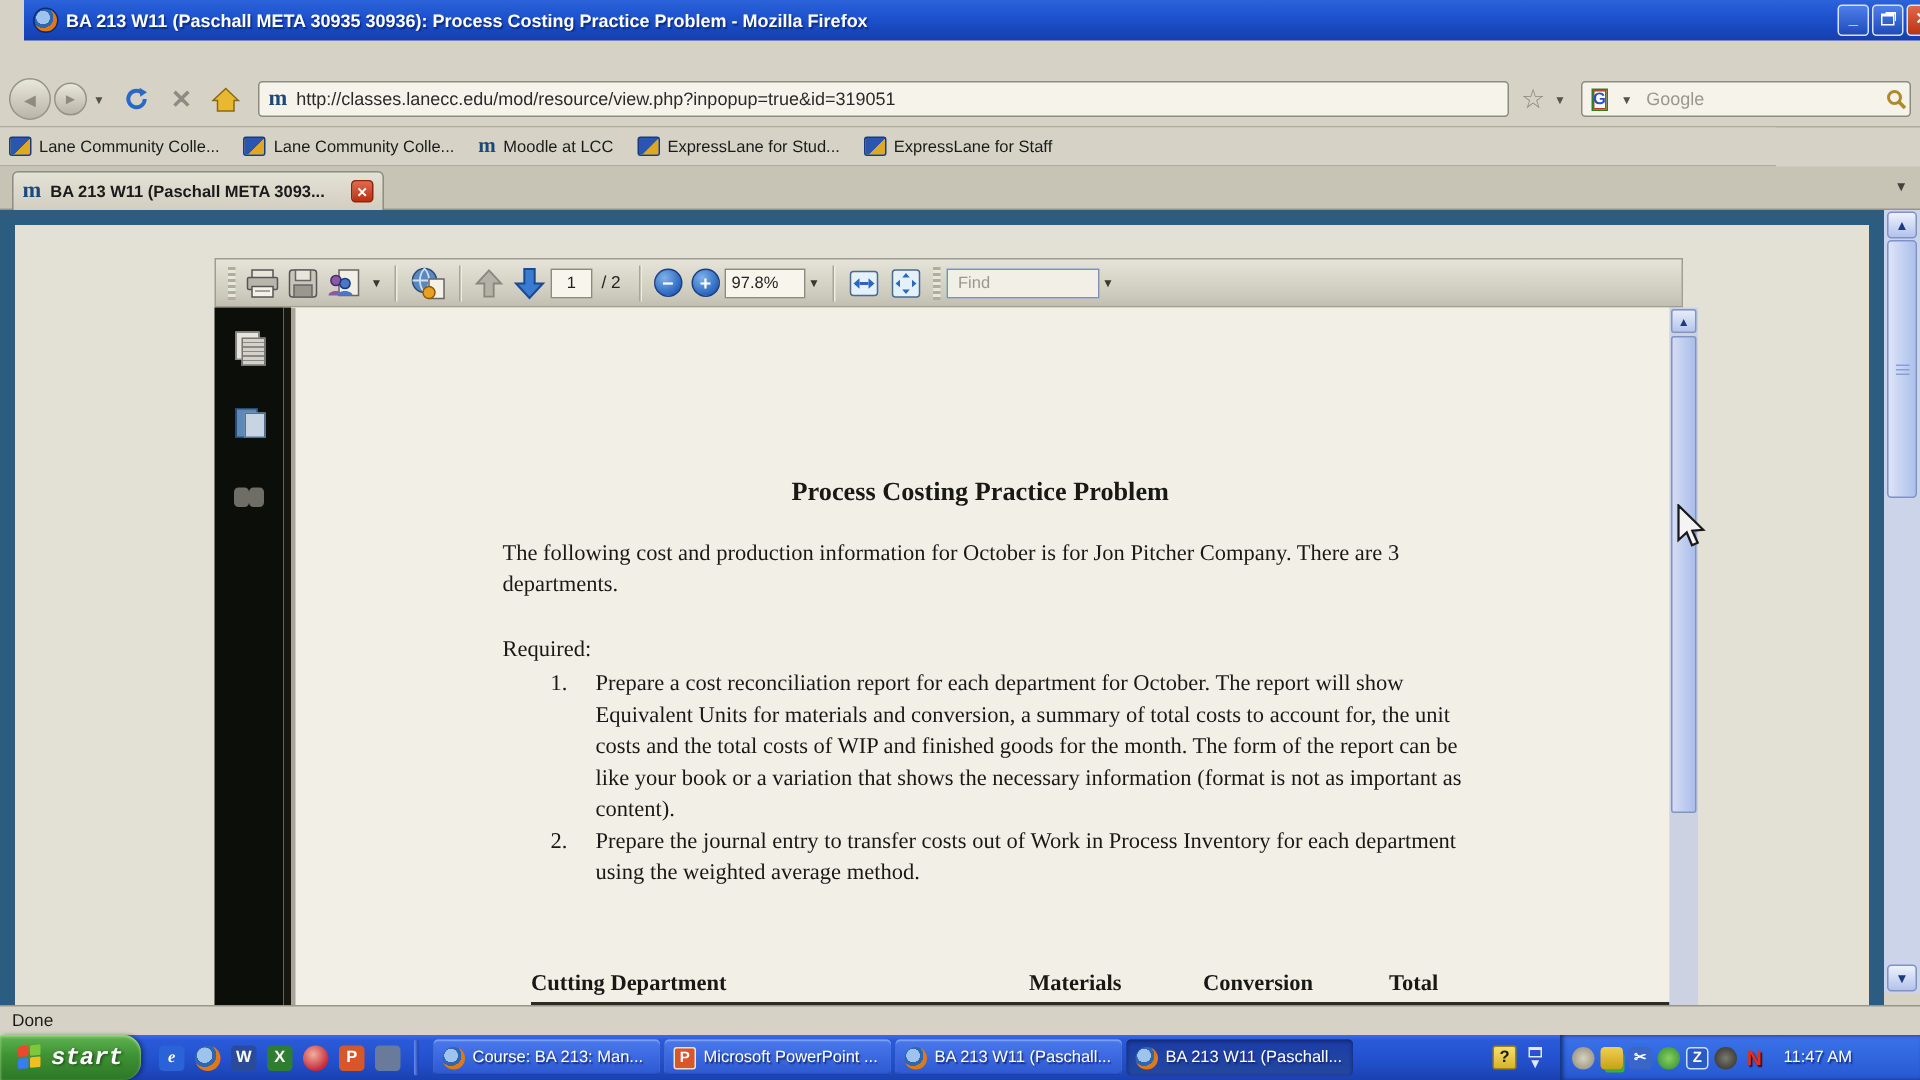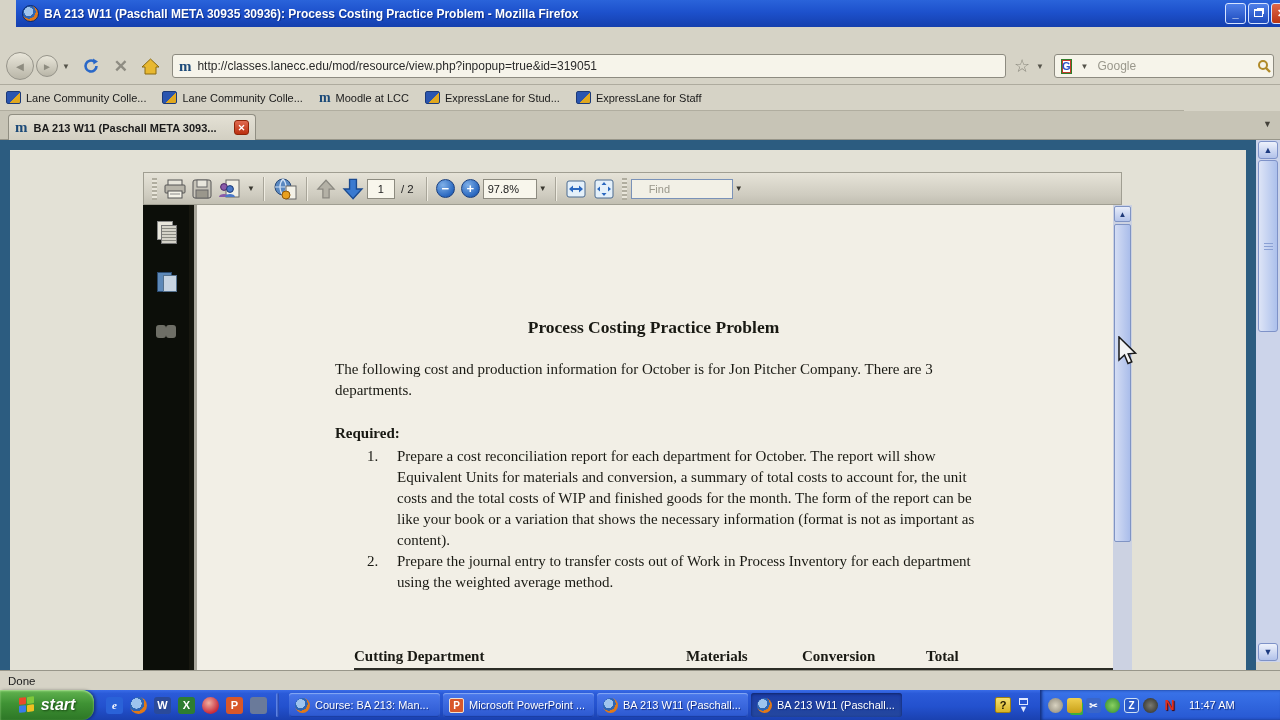--- a/index.html
+++ b/index.html
@@ -82,41 +82,41 @@
     background:repeating-linear-gradient(#b0ad9f 0 2px,#e8e5da 2px 4px); }
   .pt-btn { height:26px; display:flex; align-items:center; justify-content:center; padding:0 3px; }
   .pt-sep { width:1px; height:24px; background:#a8a599; margin:0 6px; box-shadow:1px 0 0 #efece1; }
   .pt-caret { font-size:8px; color:#3a3830; padding:0 2px; }
   .page-input { width:28px; height:20px; border:1px solid #8d8b80; background:#f8f6ec; font-size:11px;
     text-align:center; font-family:"Liberation Sans",sans-serif; color:#222; }
   .page-total { font-size:11.5px; color:#222; padding:0 6px; }
   .zoom-combo { width:54px; height:20px; border:1px solid #8d8b80; background:#f8f6ec; font-size:11px; color:#222;
     display:flex; align-items:center; padding:0 4px; }
   .find-input { width:102px; height:20px; border:1px solid #7a92b8; background:#f2f0e6; font-size:11px; color:#8a887c;
-    padding:0 17px; font-family:"Liberation Sans",sans-serif; }
+    padding:0 7px; font-family:"Liberation Sans",sans-serif; }
   .find-input::placeholder { color:#9a988c; }
   .circle-zoom { width:19px; height:19px; border-radius:50%; background:radial-gradient(circle at 35% 30%,#7fb0e8,#2a68c0 70%,#1a4a96);
     border:1px solid #1a4080; color:#fff; font-size:13px; font-weight:bold; display:flex; align-items:center; justify-content:center; line-height:0; }
 
   
   .pdf-nav { position:absolute; left:133px; top:55px; width:46px; height:465px; background:#0c0e09;
     display:flex; flex-direction:column; align-items:center; padding-top:16px; gap:28px; }
   .pdf-page { position:absolute; left:179px; top:55px; width:924px; height:465px; background:#f2efe6;
     border-left:5px solid #17170f; box-shadow:inset 3px 0 0 #a8a59a; overflow:hidden; }
   .pdf-scroll { position:absolute; left:1103px; top:55px; width:19px; height:465px; background:#ccd2e2; }
   .sb-arrow { position:absolute; left:1px; width:17px; height:16px; background:linear-gradient(#e8edfa,#b4c4ea);
     border:1px solid #8094c4; border-radius:2px; color:#203a78; font-size:8px; display:flex; align-items:center; justify-content:center; }
   .pdf-thumb { position:absolute; left:1px; top:19px; width:17px; height:318px; background:linear-gradient(90deg,#d4ddf4,#aabdea);
     border:1px solid #8094c4; border-radius:2px; }
 
   
   .doc { font-family:"Liberation Serif","DejaVu Serif",serif; color:#191913; }
   .doc-title { position:absolute; top:112px; left:0; width:100%; text-align:center; font-size:17.5px; font-weight:bold; }
   .doc-intro { position:absolute; top:154px; left:141px; width:656px; font-size:15px; line-height:21px; }
-  .doc-required { position:absolute; top:220px; left:141px; font-size:15px; font-weight:bold; }
+  .doc-required { position:absolute; top:220px; left:141px; font-size:15px; font-weight:normal; }
   .req-item { position:absolute; left:173px; width:625px; display:flex; font-size:15px; line-height:21px; }
   .req-item .num { width:30px; flex:0 0 30px; }
   .req-item .txt { width:593px; }
   .item-1 { top:241px; }
   .item-2 { top:346px; }
   .doc-footer { position:absolute; top:443px; left:160px; width:775px; height:22px;
     border-bottom:2px solid #2c2c26; font-size:15px; font-weight:bold; }
   .doc-footer span { position:absolute; top:0; white-space:nowrap; }
   .fcol0 { left:0; } .fcol1 { left:332px; } .fcol2 { left:448px; } .fcol3 { left:572px; }
 
@@ -148,21 +148,21 @@
   .taskbar { position:absolute; top:690px; left:0; width:1280px; height:30px;
     background:linear-gradient(#3a6ce8 0%,#2a5ad8 12%,#2351ce 55%,#1a41b0 100%); display:flex; align-items:center; }
   .start-btn { width:94px; height:30px; border-radius:0 12px 12px 0;
     background:linear-gradient(#62b450 0%,#3f9234 45%,#2d7726 100%);
     box-shadow:inset 0 1px 2px #a8e090, 2px 0 3px rgba(0,0,0,.35);
     display:flex; align-items:center; justify-content:center; gap:6px; }
   .start-flag { width:16px; height:16px; display:grid; grid-template-columns:7px 7px; grid-template-rows:7px 7px; gap:1px; transform:skewY(-6deg); }
   .start-flag i { border-radius:1px; }
   .start-flag i:nth-child(1){ background:#e84a2a; } .start-flag i:nth-child(2){ background:#7ec83a; }
   .start-flag i:nth-child(3){ background:#3a7ce8; } .start-flag i:nth-child(4){ background:#f0c020; }
-  .start-label { color:#fff; font-size:16px; font-weight:bold; font-style:italic; text-shadow:1px 1px 2px #1a4a14; }
+  .start-label { color:#fff; font-size:16px; font-weight:bold; font-style:italic; text-shadow:1px 1px 2px #1a4a14;font-family:Liberation Mono, monospace; }
   .quicklaunch { display:flex; align-items:center; gap:7px; padding:0 10px 0 12px; }
   .ql-icon { width:17px; height:17px; border-radius:3px; display:flex; align-items:center; justify-content:center;
     font-size:11px; font-weight:bold; color:#fff; }
   .ql-sep { width:3px; height:24px; background:linear-gradient(90deg,#6a90ee,#1c3fa8); border-radius:2px; margin-left:2px; }
   .task-btn { width:151px; height:24px; margin-right:3px; border-radius:3px;
     background:linear-gradient(#4a78ec,#2c58d0); box-shadow:inset 0 1px 1px #88aaf4, inset 0 -1px 1px #1a3ca0;
     display:flex; align-items:center; gap:5px; padding:0 6px; }
   .task-btn.active { background:linear-gradient(#1c3da8,#24479e); box-shadow:inset 0 1px 3px #102464; }
   .task-label { color:#fff; font-size:11px; white-space:nowrap; overflow:hidden; text-shadow:1px 1px 1px #10297a; }
   .tb-ff { width:15px; height:15px; border-radius:50%; flex:0 0 15px;

